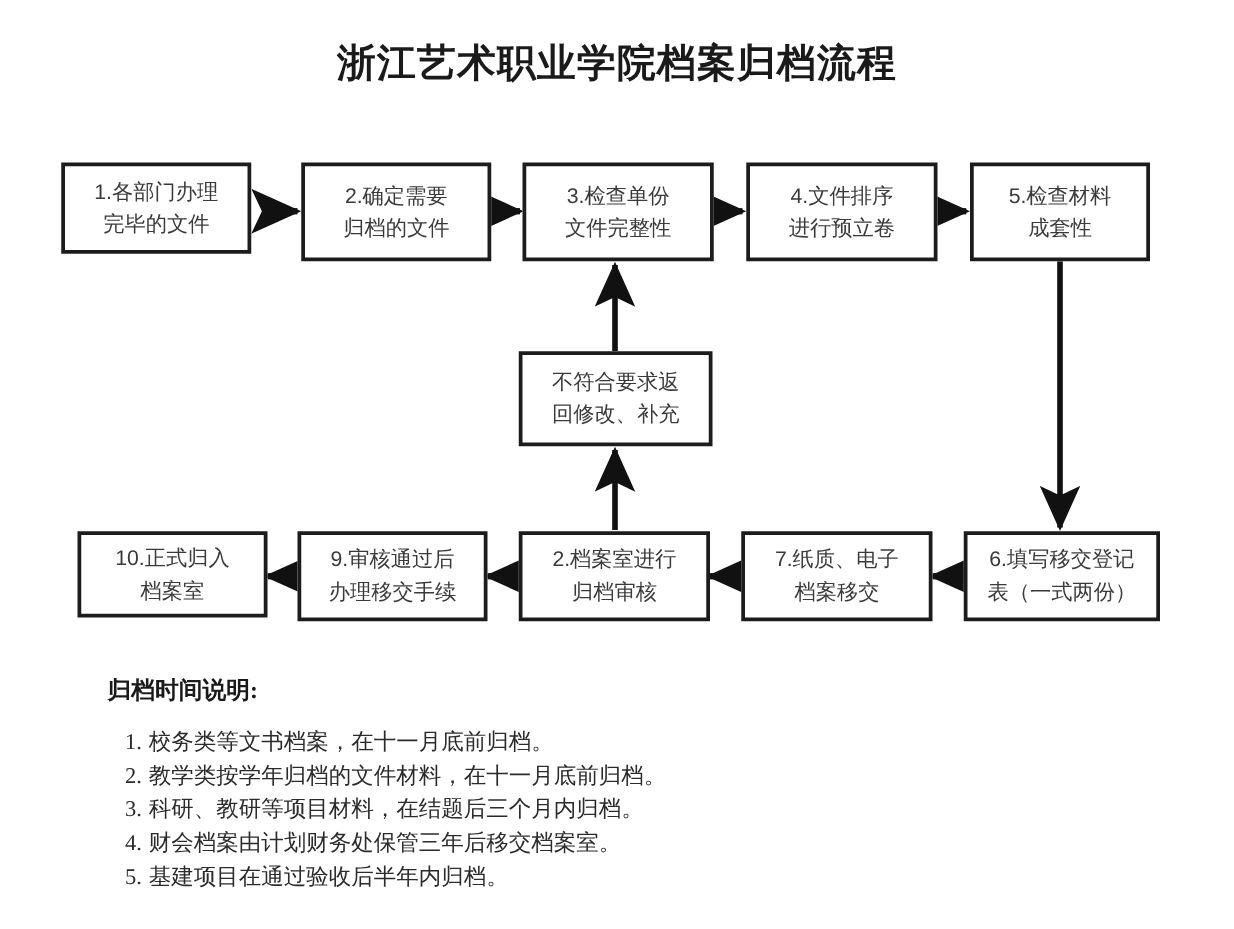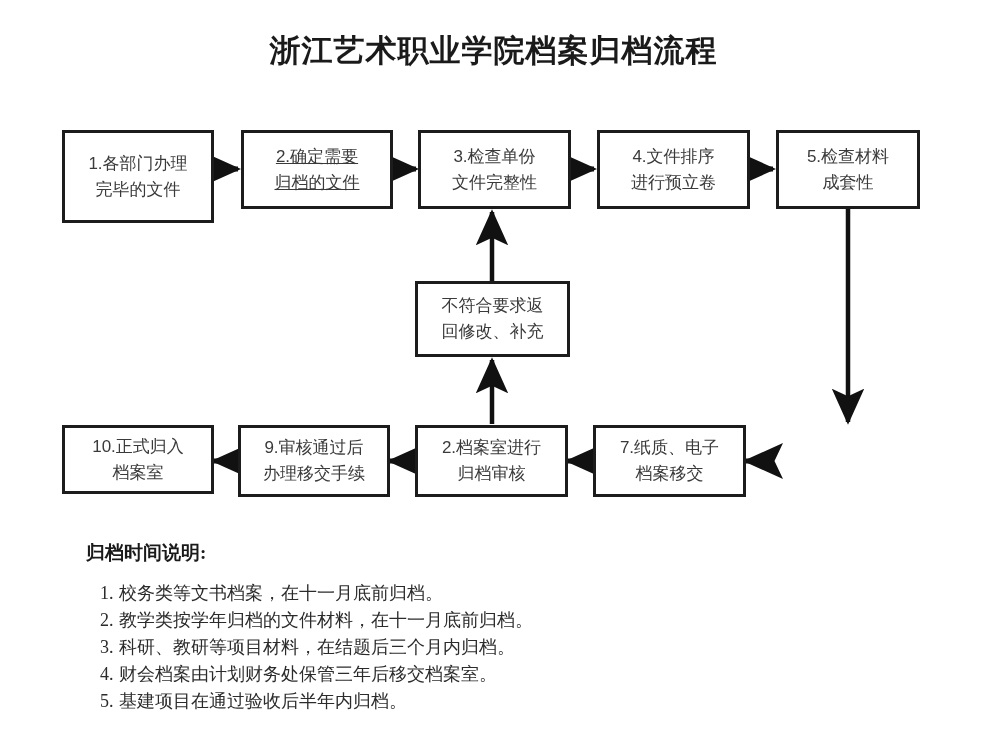--- a/index.html
+++ b/index.html
@@ -124,24 +124,24 @@
 
     <line x1="411" y1="461" x2="390" y2="461" stroke="#111111" stroke-width="5" marker-end="url(#ah)"></line>
 
     <line x1="235" y1="461" x2="214" y2="461" stroke="#111111" stroke-width="5" marker-end="url(#ah)"></line>
 
     <line x1="492" y1="424" x2="492" y2="360" stroke="#111111" stroke-width="4.5" marker-end="url(#ah)"></line>
 
     <line x1="492" y1="281" x2="492" y2="212" stroke="#111111" stroke-width="4.5" marker-end="url(#ah)"></line>
   </svg>
 
-  <div class="box" style="left:62px;  top:130px; width:152px; height:93px;text-align:center;">1.各部门办理
+  <div class="box" style="left:49px;  top:130px; width:152px; height:73px;text-align:center;">1.各部门办理
 完毕的文件</div>
 
-  <div class="box" style="left:241px; top:130px; width:152px; height:79px;text-decoration:underline;">2.确定需要
+  <div class="box" style="left:241px; top:130px; width:152px; height:79px;">2.确定需要
 归档的文件</div>
 
   <div class="box" style="left:418px; top:130px; width:153px; height:79px;">3.检查单份
 文件完整性</div>
 
   <div class="box" style="left:597px; top:130px; width:153px; height:79px;">4.文件排序
 进行预立卷</div>
 
   <div class="box" style="left:776px; top:130px; width:144px; height:79px;">5.检查材料
 成套性</div>
@@ -154,20 +154,22 @@
 
   <div class="box" style="left:238px; top:425px; width:152px; height:72px;">9.审核通过后
 办理移交手续</div>
 
   <div class="box" style="left:415px; top:425px; width:153px; height:72px;">2.档案室进行
 归档审核</div>
 
   <div class="box" style="left:593px; top:425px; width:153px; height:72px;">7.纸质、电子
 档案移交</div>
 
+  <div class="box" style="left:771px; top:425px; width:157px; height:72px;">6.填写移交登记
+表（一式两份）</div>
 
   <div class="notes">
     <div class="notes-heading">归档时间说明:</div>
 
     <div class="note-line">
       <span class="note-num">1.</span><span>校务类等文书档案，在十一月底前归档。</span>
     </div>
     <div class="note-line">
       <span class="note-num">2.</span><span>教学类按学年归档的文件材料，在十一月底前归档。</span>
     </div>

